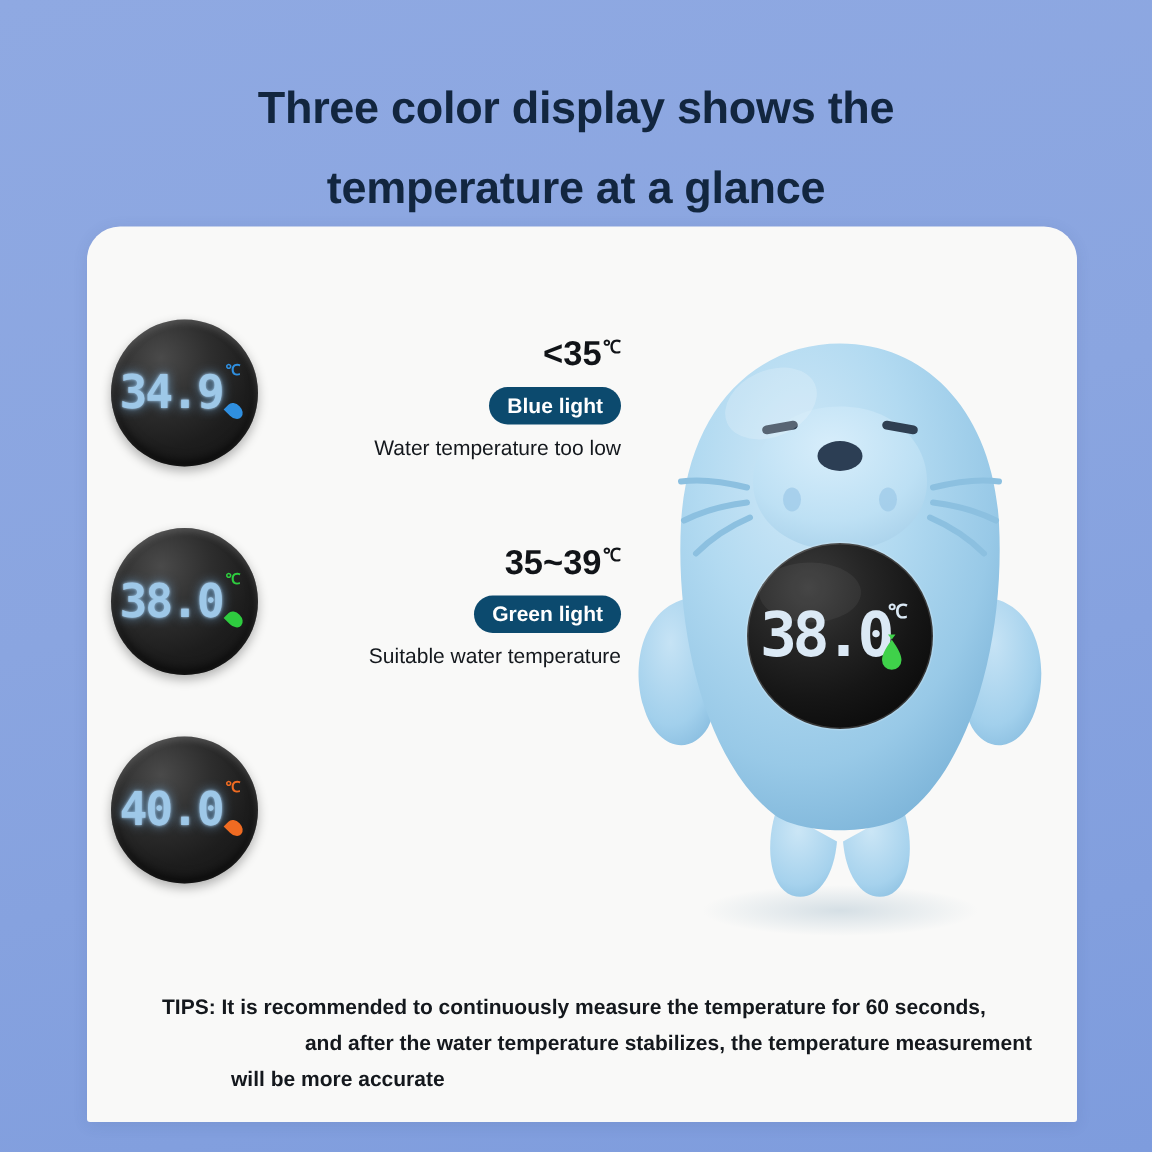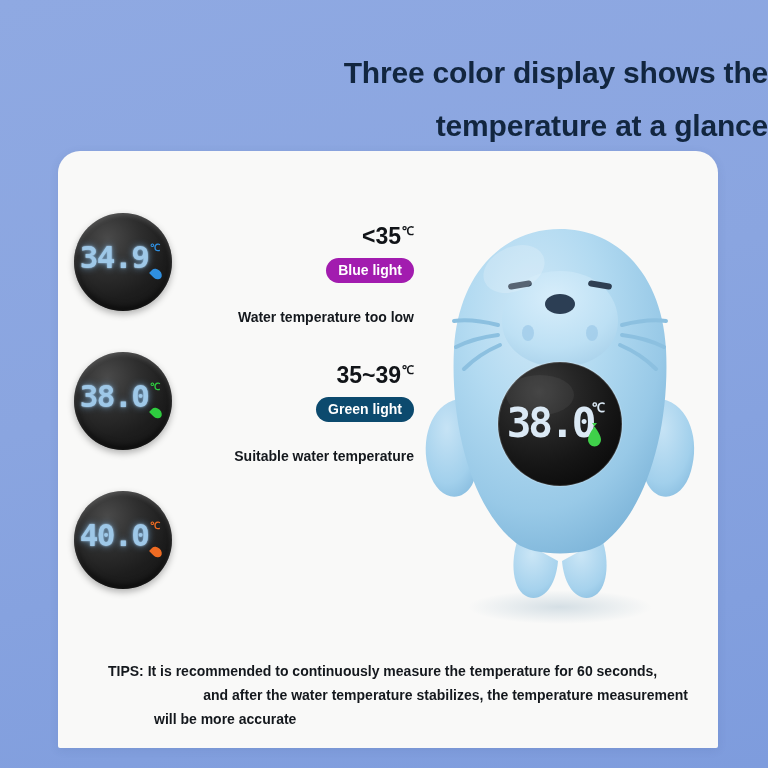--- a/index.html
+++ b/index.html
@@ -12,21 +12,21 @@
     background: linear-gradient(165deg, #8fa9e2 0%, #8aa5e0 45%, #7e9cdd 100%);
     position: relative;
   }
 
   
   .heading {
     position: absolute;
     top: 46px;
     left: 0;
     width: 768px;
-    text-align: right;
+    text-align: center;
     color: #12263f;
     font-size: 30px;
     font-weight: 700;
     line-height: 53px;
     letter-spacing: -0.2px;
   }
   .heading-line { display: block; }
 
   
   .card {
@@ -67,20 +67,21 @@
       inset 0 2px 5px rgba(255,255,255,0.22),
       inset 0 -3px 7px rgba(0,0,0,0.75),
       0 3px 7px rgba(0,0,0,0.30);
     display: flex;
     align-items: center;
     justify-content: center;
   }
   .led-inner {
     position: relative;
     display: flex;
+    align-items: center;
     height: 40px;
   }
   .led-digits {
     font-family: "DejaVu Sans Mono", monospace;
     font-size: 31px;
     font-weight: 700;
     letter-spacing: -1.5px;
     color: #9ec8e8;
     text-shadow: 0 0 7px rgba(120,180,230,0.75), 0 0 2px rgba(200,230,255,0.9);
     line-height: 1;
@@ -135,24 +136,24 @@
     margin-top: 8px;
     padding: 4px 12px 5px;
     border-radius: 13px;
     color: #ffffff;
     font-size: 14px;
     font-weight: 700;
     line-height: 16px;
     white-space: nowrap;
   }
   .desc {
-    margin-top: 26px;
+    margin-top: 7px;
     color: #14181d;
     font-size: 14px;
-    font-weight: 700;
+    font-weight: 400;
     line-height: 17px;
     white-space: nowrap;
   }
 
   
   .product {
     position: absolute;
     left: 352px;
     top: 58px;
     width: 300px;
@@ -200,21 +201,21 @@
           <span class="led-side">
             <span class="led-unit" style="color:#2f8fe0;">℃</span>
             <span class="led-drop" style="background:#2f8fe0;"></span>
           </span>
         </div>
       </div>
       <div class="row-text">
         <div class="range">
           <span>&lt;35</span><sup>℃</sup>
         </div>
-        <span class="badge" style="background:#a21caf;">Blue light</span>
+        <span class="badge" style="background:#0c4a6e;">Blue light</span>
         <div class="desc">Water temperature too low</div>
       </div>
     </div>
 
     <div class="row">
       <div class="led-module">
         <div class="led-inner">
           <span class="led-digits">38.0</span>
           <span class="led-side">
             <span class="led-unit" style="color:#2ecc3f;">℃</span>

